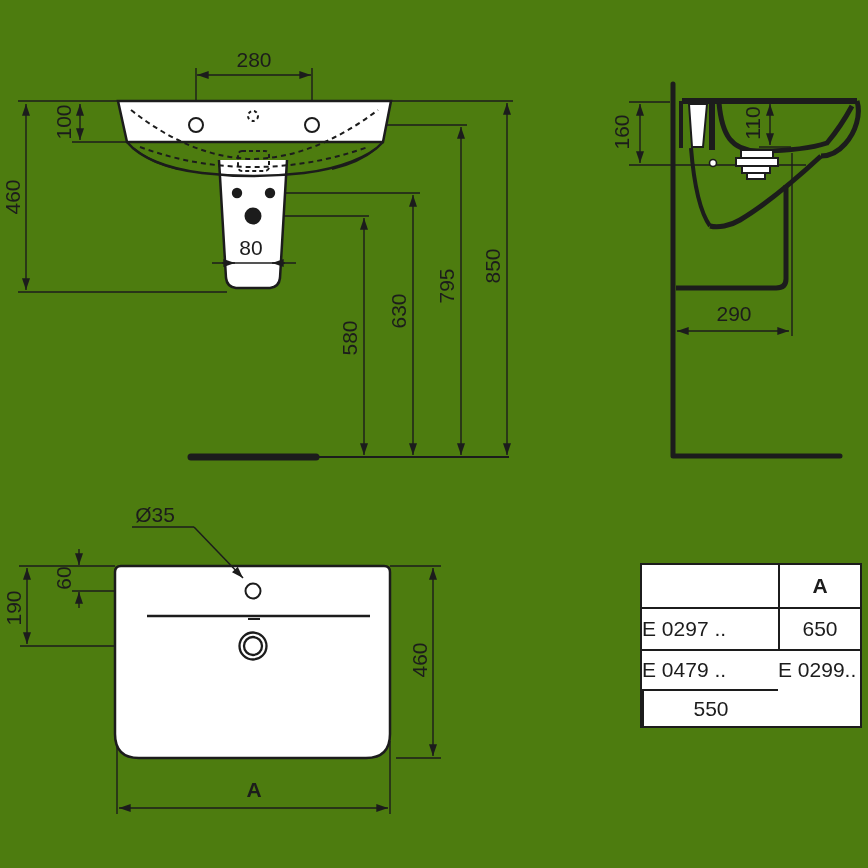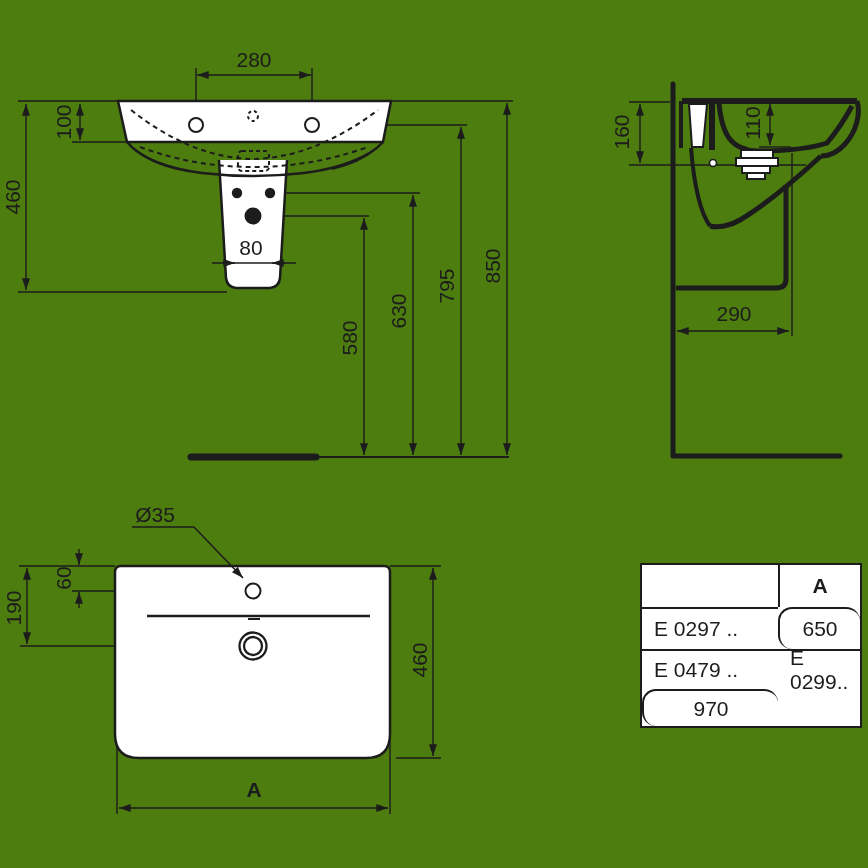--- a/index.html
+++ b/index.html
@@ -11,23 +11,23 @@
   .spec-table{
     position:absolute;left:640px;top:563px;width:222px;height:165px;
     display:grid;grid-template-columns:136px 1fr;grid-template-rows:42px 42px 40px 1fr;
     border:2px solid #1c1c1c;box-sizing:border-box;background:#fff;
     font-size:21px;
   }
   .spec-table .cell{
     border-left:2px solid #1c1c1c;border-top:2px solid #1c1c1c;
     display:flex;align-items:center;box-sizing:border-box;
   }
-  .spec-table .c0{border-left:none;padding-left:12px;justify-content:flex-start;}
+  .spec-table .c0{border-left:none;padding-left:0;justify-content:flex-start;}
   .spec-table .r0{border-top:none;}
-  .spec-table .num{justify-content:center;border-radius:14px;}
+  .spec-table .num{justify-content:center;}
   .spec-table .hdr{font-weight:bold;justify-content:center;}
 </style>
 </head>
 <body>
 
 <div id="canvas">
 
 <svg width="868" height="868" viewBox="0 0 868 868">
   <defs>
     <marker id="arr" viewBox="0 0 12 10" refX="11.4" refY="5" markerWidth="13" markerHeight="11" orient="auto-start-reverse" markerUnits="userSpaceOnUse">
@@ -204,16 +204,16 @@
   <div class="spec-table">
     <div class="cell c0 r0"></div>
     <div class="cell hdr r0">A</div>
 
     <div class="cell c0">E 0297 ..</div>
     <div class="cell num">650</div>
 
     <div class="cell c0">E 0479 ..</div>
 
     <div class="cell c0">E 0299..</div>
-    <div class="cell num">970</div>
+    <div class="cell num">550</div>
   </div>
 
 </div>
 
 </body></html>

